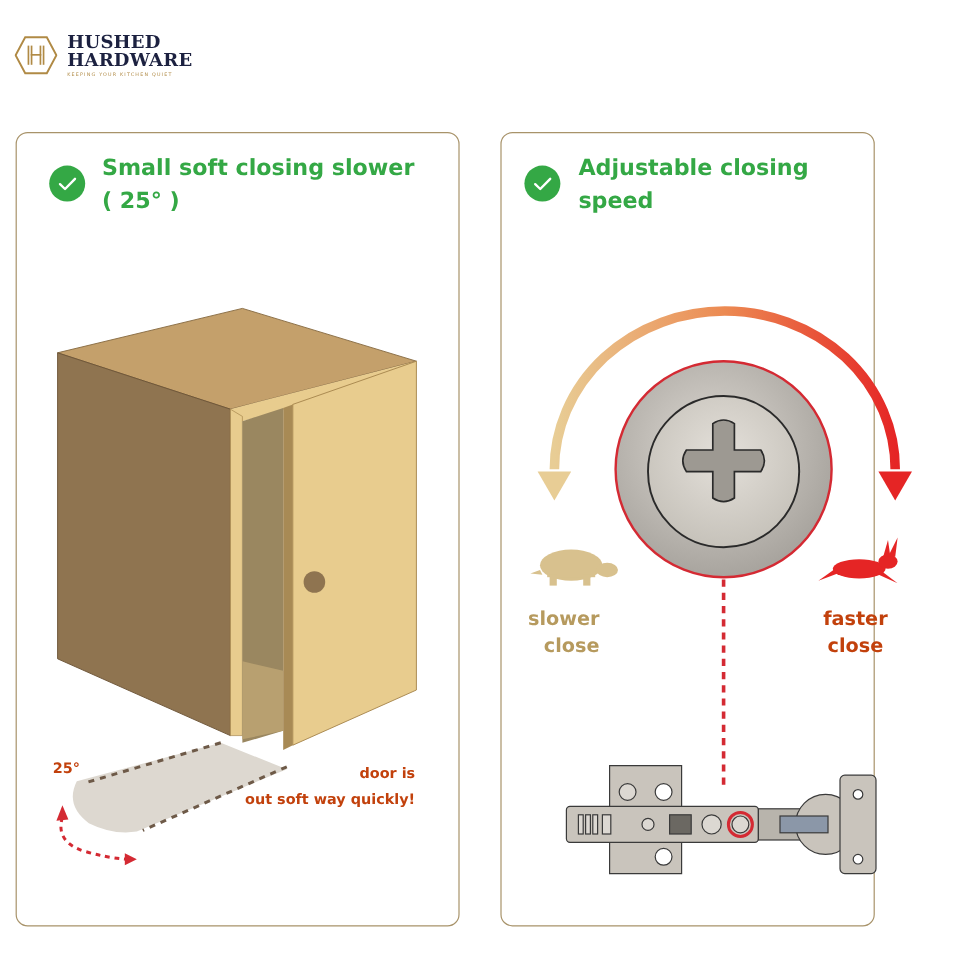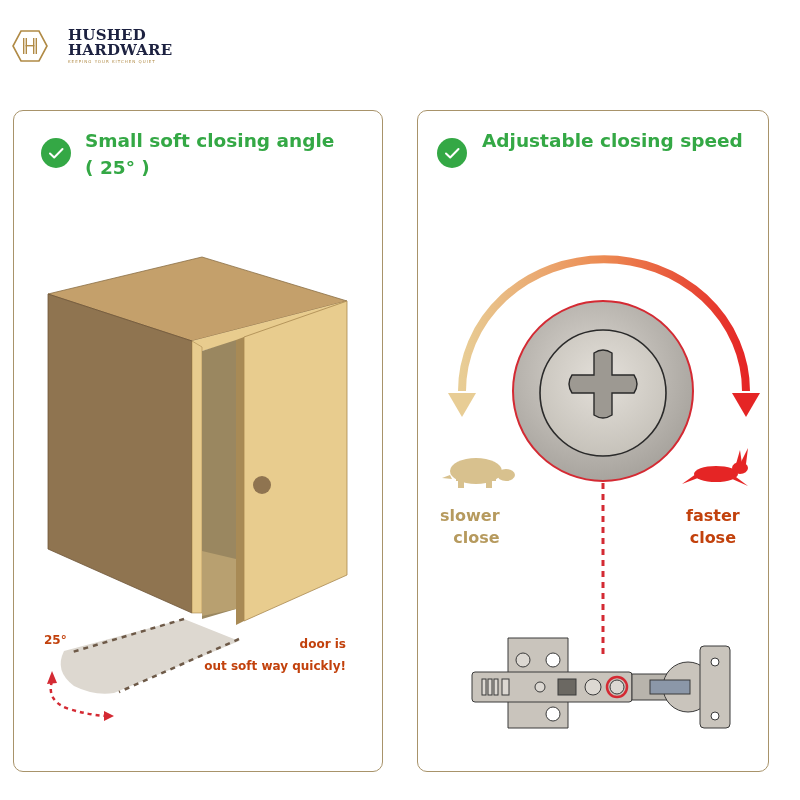--- a/index.html
+++ b/index.html
@@ -1,25 +1,25 @@
 <!DOCTYPE html>
 <html><head>
 <meta charset="utf-8">
 <style>
   html, body { margin:0; padding:0; }
   body { width:800px; height:800px; background:#ffffff; position:relative; overflow:hidden;
          font-family:"DejaVu Sans", sans-serif; }
   .logo { position:absolute; left:12px; top:26px; height:40px; display:flex; align-items:center; }
   .logo-hex { width:36px; height:36px; }
-  .logo-text { margin-left:20px; line-height:1; }
+  .logo-text { margin-left:8px; line-height:1; }
   .logo-name { font-family:"DejaVu Serif", serif; font-weight:bold; color:#1c2140; font-size:15px; letter-spacing:0.2px; display:block; }
   .logo-tag { font-family:"DejaVu Sans", sans-serif; color:#b08a45; font-size:4px; letter-spacing:1px; display:block; margin-top:2px; }
   .card { position:absolute; top:110px; height:662px; border:1.5px solid #a8936a; border-radius:10px; box-sizing:border-box; background:#fff; }
   .card-left { left:13px; width:370px; }
-  .card-right { left:417px; width:352px; }
+  .card-right { left:417px; width:312px; }
   .check { position:absolute; width:30px; height:30px; border-radius:50%; background:#34a845; top:27px; }
   .check svg { width:30px; height:30px; }
   .card-left .check { left:27px; }
   .card-right .check { left:19px; }
   .title { position:absolute; color:#34a845; font-weight:bold; font-size:18.5px; line-height:27px; top:16px; }
   .card-left .title { left:71px; }
   .card-right .title { left:64px; }
   .title span { display:block; }
   .art { position:absolute; left:0; top:0; }
   .lbl { position:absolute; font-weight:bold; text-align:right; font-size:12px; line-height:22px; }
@@ -45,21 +45,21 @@
   </div>
 </div>
 
 <div class="card card-left">
   <div class="check">
     <svg viewBox="0 0 30 30">
         <path d="M9 15.5 L13.2 19.5 L21.5 11" fill="none" stroke="#fff" stroke-width="2" stroke-linecap="round" stroke-linejoin="round"></path>
       </svg>
   </div>
   <div class="title">
-    <span>Small soft closing angle</span>
+    <span>Small soft closing slower</span>
     <span>( 25° )</span>
   </div>
 
   <svg class="art" width="370" height="662" viewBox="0 0 370 662">
 
     <path d="M170 508 L 50 540 Q 40 560 60 575 Q 80 585 100 582 L 225 530 Z" fill="#ddd8d0"></path>
     <path d="M170 508 L 55 542" stroke="#6e5a48" stroke-width="2.5" stroke-dasharray="5,5" fill="none"></path>
     <path d="M225 528 L 105 581" stroke="#6e5a48" stroke-width="2.5" stroke-dasharray="5,5" fill="none"></path>
 
     <polygon points="34,183 188,146 333,190 178,230" fill="#c4a06b" stroke="#8a6e45" stroke-width="0.8"></polygon>

